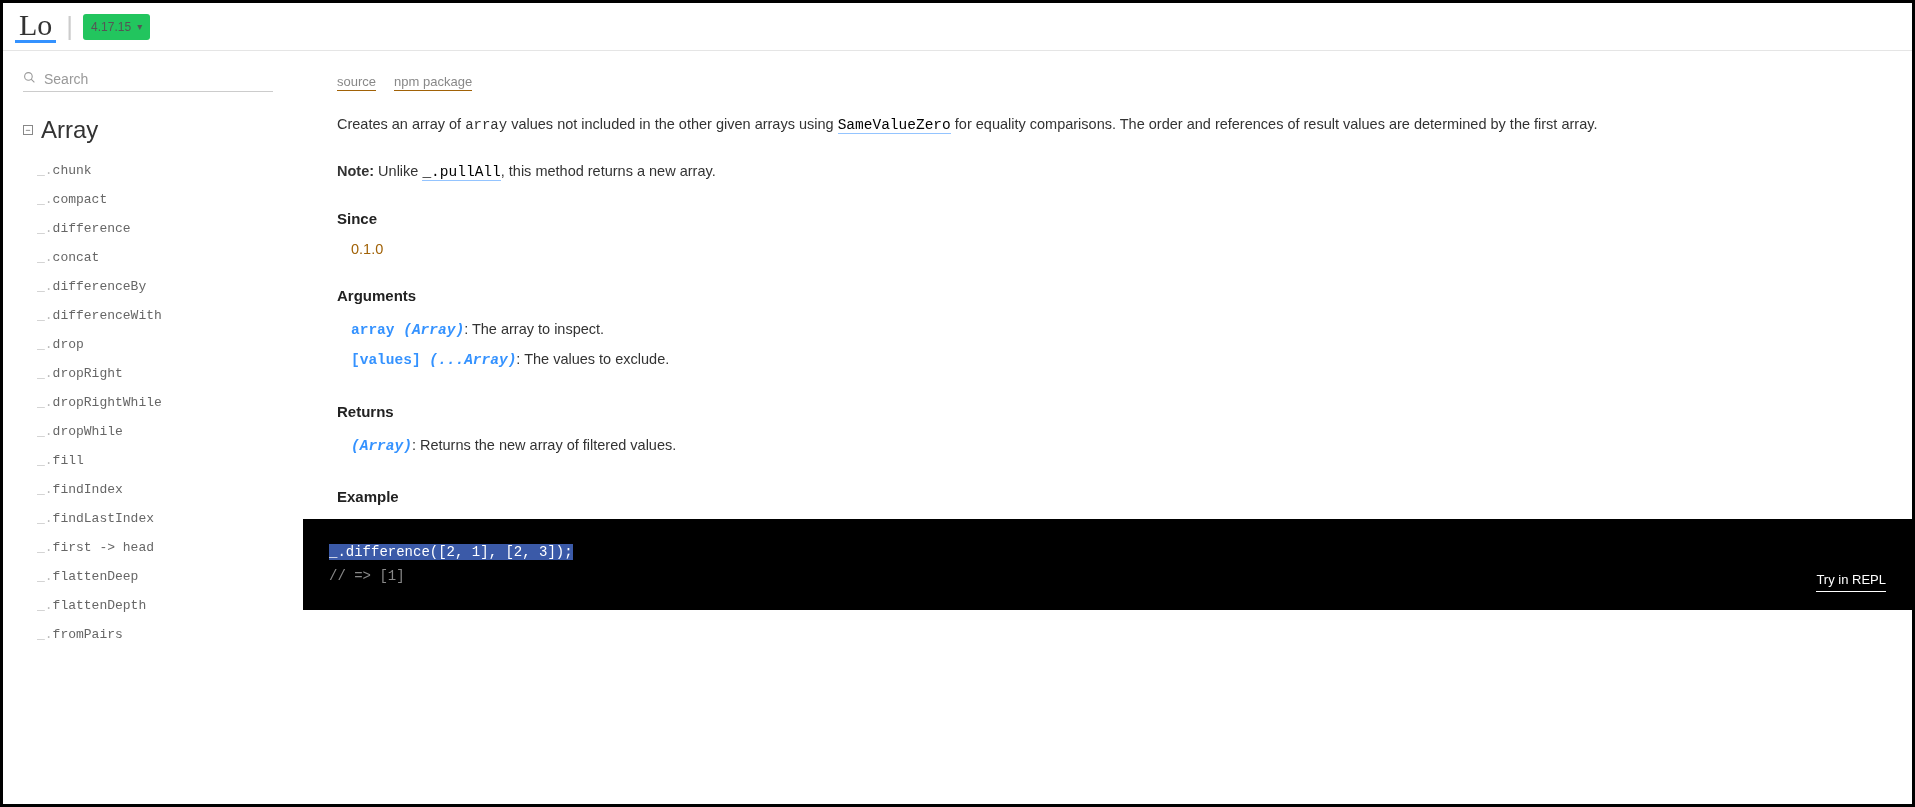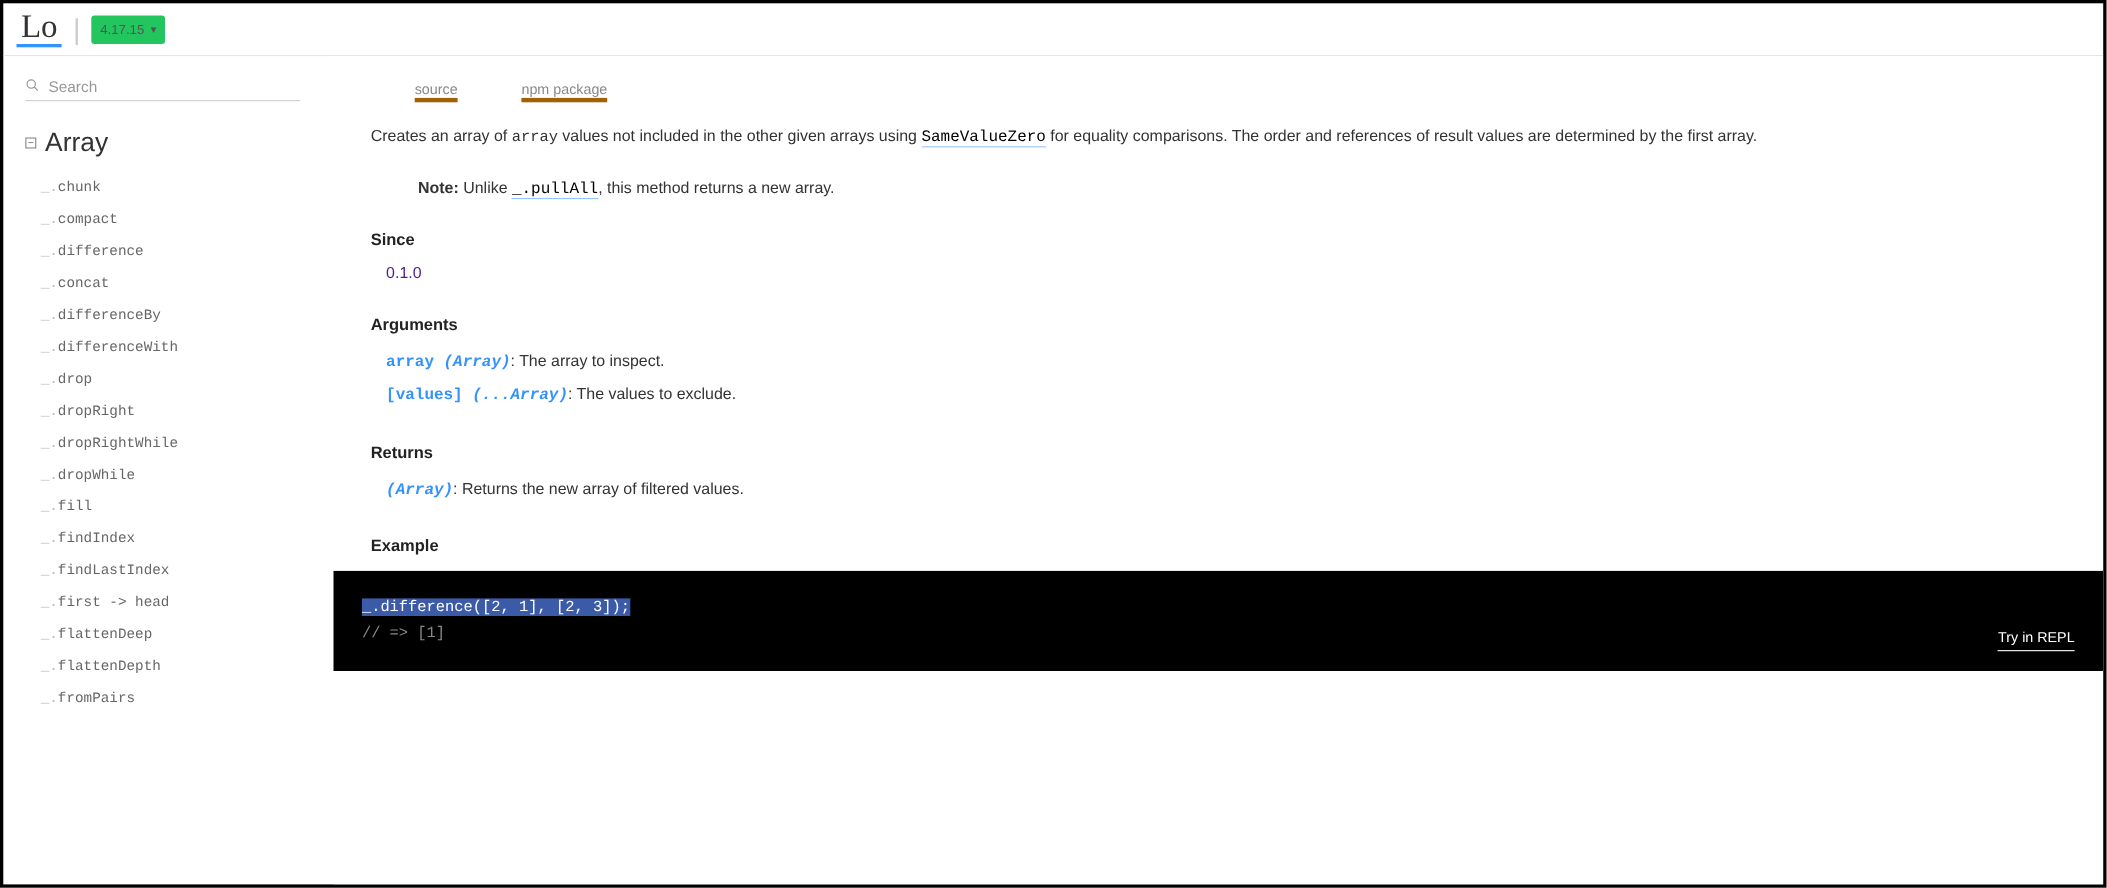--- a/index.html
+++ b/index.html
@@ -139,47 +139,46 @@
     padding: 22px 34px 0 34px;
     flex: 1;
     font-size: 14.5px;
     color: #333;
   }
   .meta-links { margin-bottom: 24px; }
   .meta-link {
     color: #888;
     font-size: 13px;
     text-decoration: none;
-    border-bottom: 4px solid #a16207;
+    border-bottom: 1px solid #a16207;
     padding-bottom: 1px;
     margin-right: 14px;
     cursor: pointer;
-    margin-left: 40px;
   }
   .desc { line-height: 1.6; margin-bottom: 26px; }
   .desc code, .note code, .arg code.mono, .ret code.mono {
     font-family: Consolas, "Courier New", monospace;
     font-size: 14px;
   }
   .link-code {
     color: #000000;
     font-family: Consolas, "Courier New", monospace;
     border-bottom: 1px solid #94c4ff;
     cursor: pointer;
   }
   .note { margin-bottom: 30px; }
-  .note-label { font-weight: 600; margin-left: 43px; }
+  .note-label { font-weight: 600; }
 
   h4.section {
     font-size: 15px;
     font-weight: 600;
     margin-bottom: 14px;
     color: #222;
   }
-  .since-val { padding-left: 14px; margin-bottom: 30px; color: #4c1d95; }
+  .since-val { padding-left: 14px; margin-bottom: 30px; color: #a16207; }
   .arg, .ret { padding-left: 14px; margin-bottom: 6px; line-height: 1.6; }
   .arg-name { color: #3492ff; font-family: Consolas,"Courier New",monospace; font-weight: 600; }
   .arg-type { color: #3492ff; font-family: Consolas,"Courier New",monospace; font-style: italic; font-weight: 600; }
   .args-block, .ret-block { margin-bottom: 30px; }
 
   .example-block {
     background: #000000;
     color: #c6ced9;
     font-family: Consolas, "Courier New", monospace;
     font-size: 14px;

